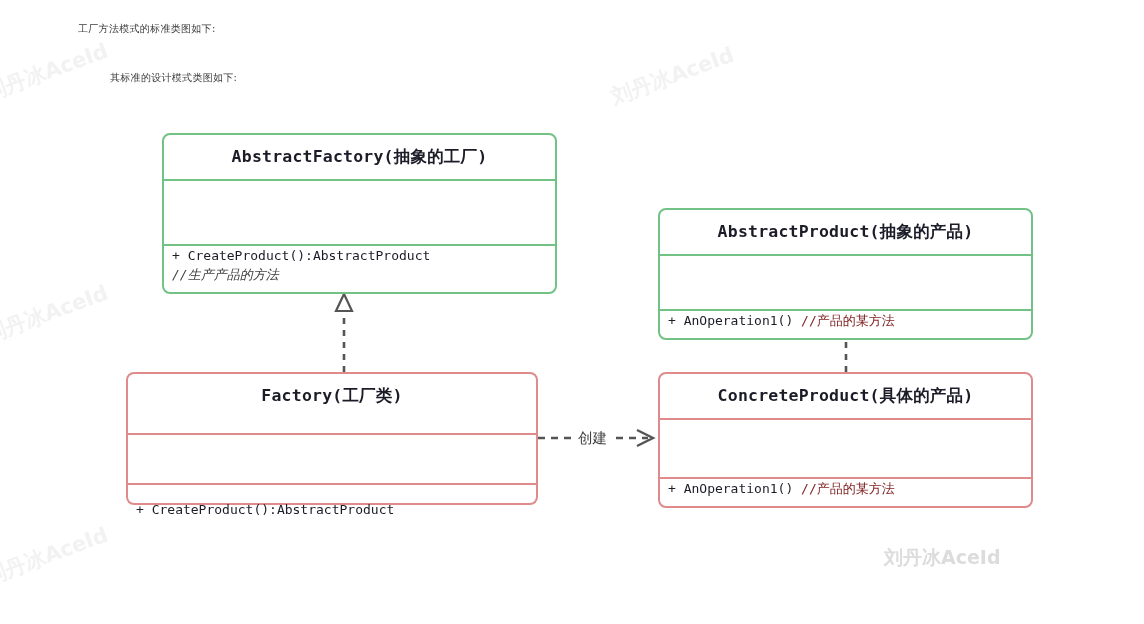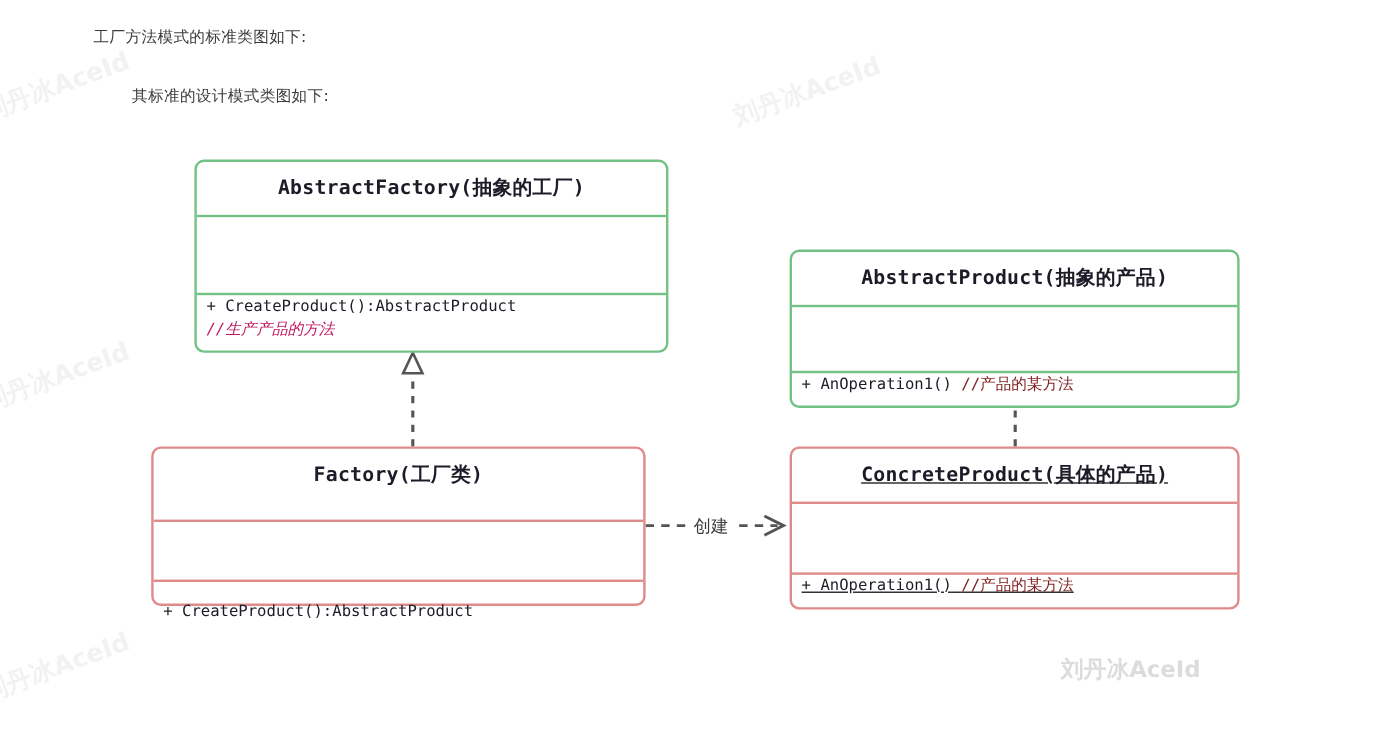--- a/index.html
+++ b/index.html
@@ -7,21 +7,21 @@
     width:1144px;height:624px;position:relative;overflow:hidden;
     background:#ffffff;
     font-family:"Liberation Sans","DejaVu Sans",sans-serif;
   }
   .stage{position:absolute;inset:0;}
 
   
   .heading{
     position:absolute;
     font-family:"DejaVu Sans","Liberation Sans",sans-serif;
-    font-size:13px;color:#3c3c3c;white-space:nowrap;letter-spacing:.3px;
+    font-size:10px;color:#3c3c3c;white-space:nowrap;letter-spacing:.3px;
   }
   #h1{left:78px;top:22px;}
   #h2{left:110px;top:71px;}
 
   
   .wm{
     position:absolute;white-space:nowrap;font-weight:bold;
     font-family:"DejaVu Sans","Liberation Sans",sans-serif;
     pointer-events:none;user-select:none;
   }
@@ -50,36 +50,36 @@
     font-weight:bold;font-size:16.5px;color:#1c1c28;
     letter-spacing:.2px;white-space:nowrap;
   }
   .uml-attrs{flex:1 1 auto;min-height:18px;}
   .uml-ops{
     flex:none;padding:1px 0 8px 8px;
     font-family:"DejaVu Sans Mono","Liberation Mono",monospace;
     font-size:13px;color:#1c1c28;line-height:1.42;white-space:nowrap;
   }
   .cmt{color:#7f1d1d;}
-  .cmt-italic{color:#be185d;font-style:italic;}
+  .cmt-italic{color:#404040;font-style:italic;}
 
   
   #box-abstract-factory{left:162px;top:133px;width:395px;height:161px;}
   #box-abstract-factory .uml-title{height:44px;}
   #box-abstract-factory .uml-attrs{height:45px;}
 
   #box-abstract-product{left:658px;top:161px;width:375px;height:132px;margin-top:47px;}
   #box-abstract-product .uml-title{height:44px;}
   #box-abstract-product .uml-attrs{height:41px;}
 
   #box-factory{left:126px;top:372px;width:412px;height:133px;gap:15px;}
   #box-factory .uml-title{height:44px;}
   #box-factory .uml-attrs{height:42px;}
 
-  #box-concrete-product{left:658px;top:372px;width:375px;height:136px;text-decoration:underline;}
+  #box-concrete-product{left:658px;top:372px;width:375px;height:136px;}
   #box-concrete-product .uml-title{height:44px;}
   #box-concrete-product .uml-attrs{height:44px;}
 
   
   .conn{position:absolute;top:0;left:0;width:1144px;height:624px;overflow:visible;}
   .edge-label{
     position:absolute;background:#ffffff;padding:0 3px;
     font-family:"DejaVu Sans","Liberation Sans",sans-serif;
     font-size:14.5px;color:#3c3c3c;white-space:nowrap;
   }

